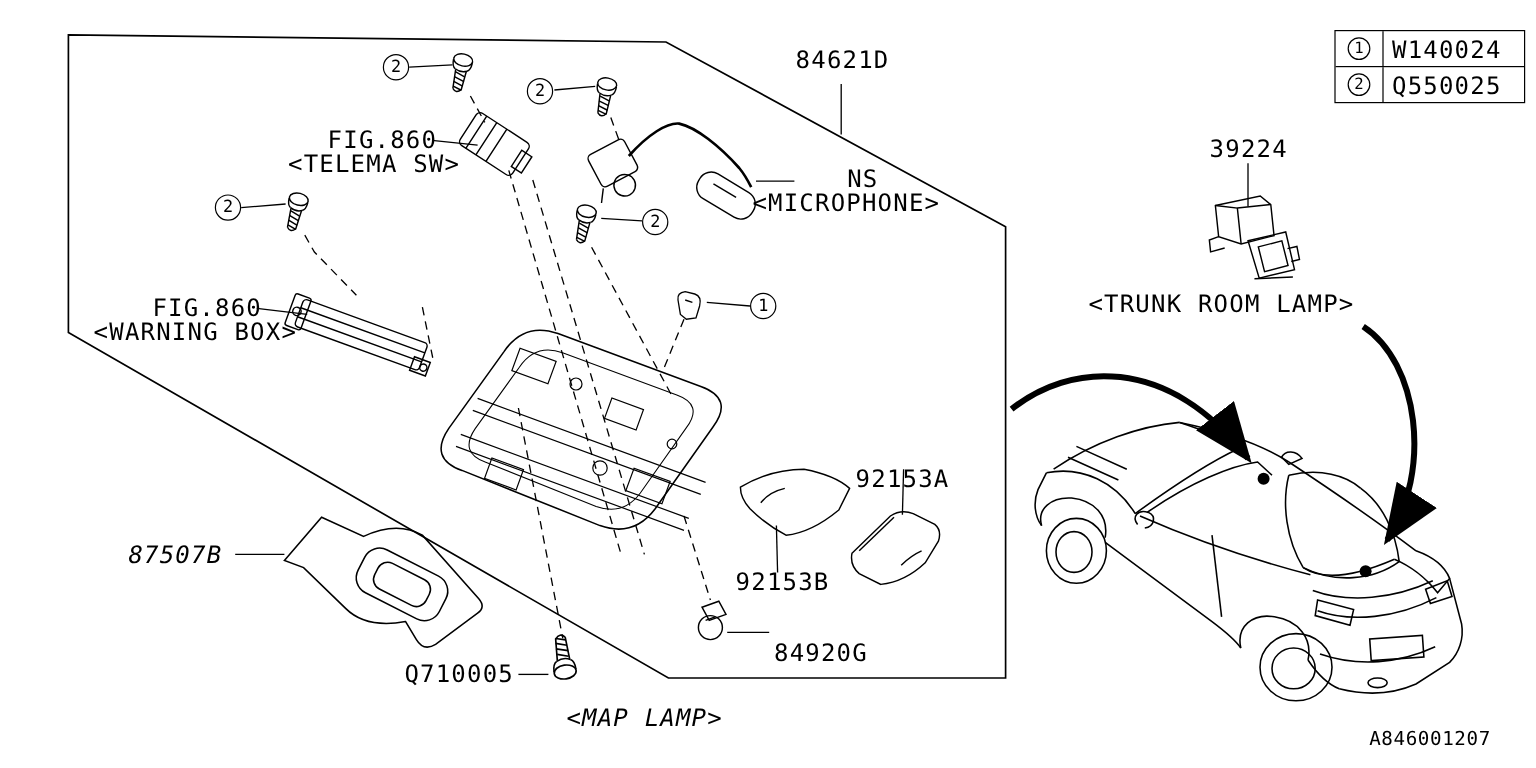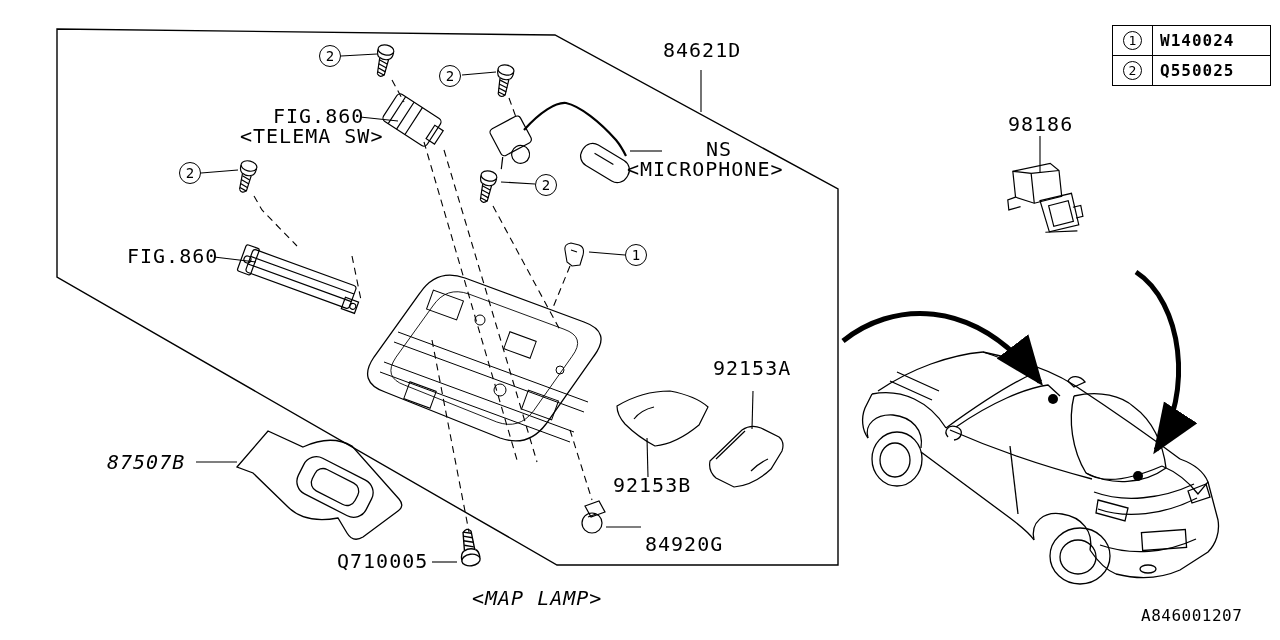--- a/index.html
+++ b/index.html
@@ -8,21 +8,21 @@
   .stage svg{position:absolute;left:0;top:0;}
   .lbl{position:absolute;font-size:20px;line-height:1;letter-spacing:1px;white-space:nowrap;}
   .lbl.small{font-size:16px;letter-spacing:0.5px;}
   .ref{position:absolute;width:22px;height:22px;border:1.4px solid #000;border-radius:50%;
        font-size:14px;line-height:20px;text-align:center;background:#fff;box-sizing:border-box;}
   .legend{position:absolute;left:1112px;top:25px;border:1.5px solid #000;background:#fff;}
   .legend-row{display:flex;height:29px;align-items:center;}
   .legend-row + .legend-row{border-top:1.5px solid #000;}
   .legend-ref{width:40px;height:100%;display:flex;align-items:center;justify-content:center;
               border-right:1.5px solid #000;box-sizing:border-box;}
-  .legend-part{width:110px;padding-left:7px;font-size:16px;letter-spacing:1px;font-weight:bold;}
+  .legend-part{width:110px;padding-left:7px;font-size:20px;letter-spacing:1px;}
   .refc{display:block;width:19px;height:19px;border:1.3px solid #000;border-radius:50%;
         font-size:13px;line-height:17px;text-align:center;box-sizing:border-box;}
 </style>
 </head>
 <body>
 
 <div class="stage">
 
   <svg width="1280" height="640" viewBox="0 0 1280 640">
     <defs>
@@ -204,23 +204,25 @@
       <path d="M1136,272 C1182,302 1194,392 1156,450" fill="none" stroke="#000" stroke-width="5" marker-end="url(#arrow)"></path>
     </g>
   </svg>
 
   <div class="lbl" style="left:663px;top:40px;">84621D</div>
   <div class="lbl" style="left:273px;top:106px;">FIG.860</div>
   <div class="lbl" style="left:240px;top:126px;">&lt;TELEMA SW&gt;</div>
   <div class="lbl" style="left:666px;top:139px;margin-left:40px;">NS</div>
   <div class="lbl" style="left:627px;top:159px;">&lt;MICROPHONE&gt;</div>
   <div class="lbl" style="left:127px;top:246px;">FIG.860</div>
-  <div class="lbl" style="left:1008px;top:114px;">98186</div>
+  <div class="lbl" style="left:78px;top:266px;">&lt;WARNING BOX&gt;</div>
+  <div class="lbl" style="left:1008px;top:114px;">39224</div>
+  <div class="lbl" style="left:907px;top:243px;">&lt;TRUNK ROOM LAMP&gt;</div>
   <div class="lbl" style="left:107px;top:452px;font-style:italic;">87507B</div>
-  <div class="lbl" style="left:713px;top:358px;">92153A</div>
+  <div class="lbl" style="left:713px;top:389px;">92153A</div>
   <div class="lbl" style="left:613px;top:475px;">92153B</div>
   <div class="lbl" style="left:645px;top:534px;">84920G</div>
   <div class="lbl" style="left:337px;top:551px;">Q710005</div>
   <div class="lbl" style="left:472px;top:588px;font-style:italic;">&lt;MAP LAMP&gt;</div>
   <div class="lbl small" style="left:1141px;top:608px;">A846001207</div>
 
   <div class="ref" style="left:319px;top:45px;">2</div>
   <div class="ref" style="left:439px;top:65px;">2</div>
   <div class="ref" style="left:179px;top:162px;">2</div>
   <div class="ref" style="left:535px;top:174px;">2</div>

